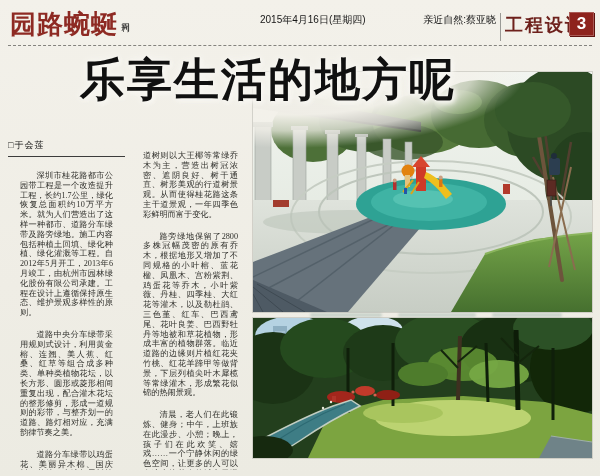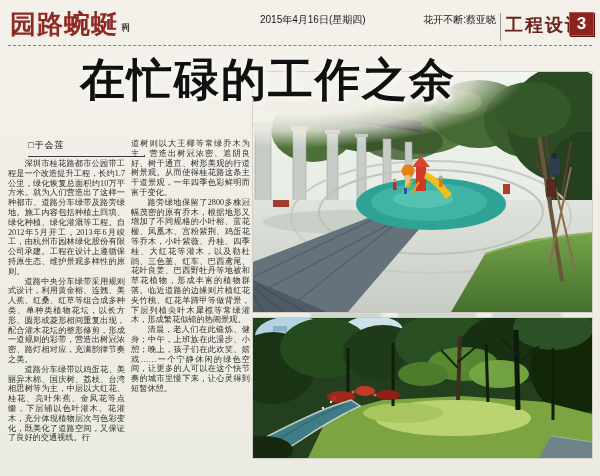--- a/index.html
+++ b/index.html
@@ -23,23 +23,23 @@
   
   .headline{position:absolute;left:80px;top:50px;font-size:45px;font-weight:900;color:#101010;
             letter-spacing:2px;white-space:nowrap;z-index:6;
             text-shadow:0 0 3px #f7f6f1,0 0 6px #f7f6f1,0 0 10px #f7f6f1,2px 2px 5px rgba(250,249,244,.95);}
   .subheadline{position:absolute;left:128px;top:112px;font-size:15.5px;font-weight:900;color:#17170f;
             letter-spacing:1px;white-space:nowrap;z-index:6;
             text-shadow:0 0 3px #f7f6f1,0 0 5px #f7f6f1,1px 1px 4px rgba(250,249,244,.95);}
 
   
   .byline{position:absolute;left:8px;top:139px;width:117px;font-size:9px;color:#141414;
-          border-bottom:1px solid #3c3c3c;padding-bottom:4px;letter-spacing:1px;margin-left:20px;}
+          border-bottom:1px solid #3c3c3c;padding-bottom:4px;letter-spacing:1px;}
   .col{position:absolute;font-size:8.2px;line-height:9.8px;color:#30302c;text-align:justify;overflow:hidden;}
-  .col p{margin:0;text-indent:2em;}
+  .col p{margin:12px;text-indent:2em;}
   .col p.noindent{text-indent:0;}
   #col1{left:8px;top:159px;width:117px;height:311px;}
   #col2{left:131px;top:139px;width:119px;height:331px;}
 
   
   .photo{position:absolute;overflow:hidden;box-shadow:0 0 0 1px rgba(120,120,110,.25);}
   #photo1{left:253px;top:72px;width:339px;height:240px;}
   #photo2{left:253px;top:318px;width:339px;height:140px;}
   .photo svg{display:block;}
   .headline-fade{position:absolute;left:0;top:0;width:270px;height:80px;z-index:5;pointer-events:none;
@@ -53,36 +53,36 @@
 <div id="stage">
 
   <div class="masthead">
     <span class="masthead-title">园路蜿蜒</span>
     <span class="masthead-sub">周刊</span>
   </div>
 
   <div class="header-info">
     <div class="hi-row">
       <span>2015年4月16日(星期四)</span>
-      <span>花开不断:蔡亚晓</span>
+      <span>亲近自然:蔡亚晓</span>
     </div>
   </div>
 
   <div class="v-divider"></div>
   <div class="section-title">工程设计</div>
   <div class="page-box">3</div>
   <div class="header-rule"></div>
 
-  <div class="headline">在忙碌的工作之余</div>
+  <div class="headline">乐享生活的地方呢</div>
 
   <div class="byline">□于会莲</div>
 
   <div id="col1" class="col">
     <p>深圳市桂花路都市公园带工程是一个改造提升工程，长约1.7公里，绿化恢复总面积约10万平方米。就为人们营造出了这样一种都市、道路分车绿带及路旁绿地。施工内容包括种植土回填、绿化种植、绿化灌溉等工程。自2012年5月开工，2013年6月竣工，由杭州市园林绿化股份有限公司承建。工程在设计上遵循保持原生态、维护景观多样性的原则。</p>
-    <p>道路中央分车绿带采用规则式设计，利用黄金榕、连翘、美人蕉、红桑、红草等组合成多种类、单种类植物花坛，以长方形、圆形或菱形相间重复出现，配合灌木花坛的整形修剪，形成一道规则的彩带，营造出树冠浓密、路灯相对应，充满韵律节奏之美。</p>
+    <p>道路中央分车绿带采用规则式设计，利用黄金榕、连翘、美人蕉、红桑、红草等组合成多种类、单种类植物花坛，以长方形、圆形或菱形相间重复出现，配合灌木花坛的整形修剪，形成一道规则的彩带，与整齐划一的道路、路灯相对应，充满韵律节奏之美。</p>
     <p>道路分车绿带以鸡蛋花、美丽异木棉、国庆树、荔枝、台湾相思树等为主，中层以大红花、桂花、亮叶朱蕉、金凤花等点缀，下层辅以色叶灌木、花灌木，充分体现植物层次与色彩变化，既美化了道路空间，又保证了良好的交通视线。行</p>
   </div>
 
   <div id="col2" class="col">
     <p class="noindent">道树则以大王椰等常绿乔木为主，营造出树冠浓密、遮阴良好、树干通直、树形美观的行道树景观。从而使得桂花路这条主干道景观，一年四季色彩鲜明而富于变化。</p>
     <p>路旁绿地保留了2800多株冠幅茂密的原有乔木，根据地形又增加了不同规格的小叶榕、蓝花楹、凤凰木、宫粉紫荆、鸡蛋花等乔木，小叶紫薇、丹桂、四季桂、大红花等灌木，以及勒杜鹃、三色堇、红车、巴西鸢尾、花叶良姜、巴西野牡丹等地被和草花植物，形成丰富的植物群落。临近道路的边缘则片植红花夹竹桃、红花羊蹄甲等做背景，下层列植尖叶木犀榄等常绿灌木，形成繁花似锦的热闹景观。</p>
     <p>清晨，老人们在此锻炼、健身；中午，上班族在此漫步、小憩；晚上，孩子们在此欢笑、嬉戏……一个宁静休闲的绿色空间，让更多的人可以在这个快节奏的城市里慢下来，让心灵得到短暂休憩。</p>
   </div>
 
   <div id="photo1" class="photo">

